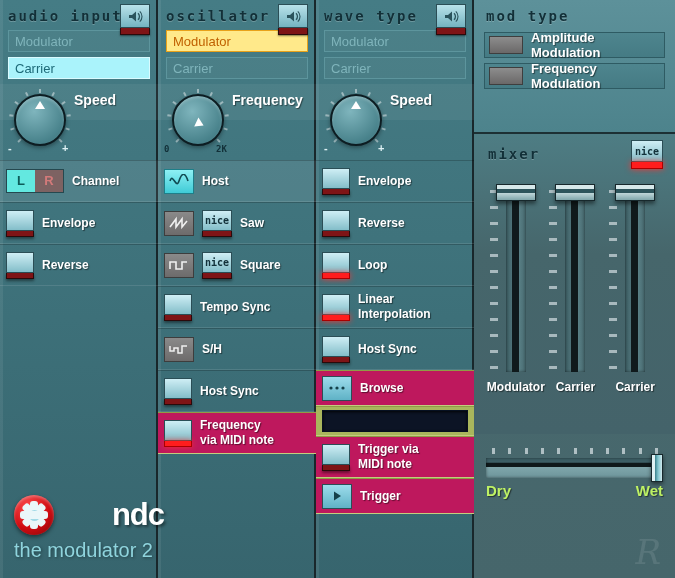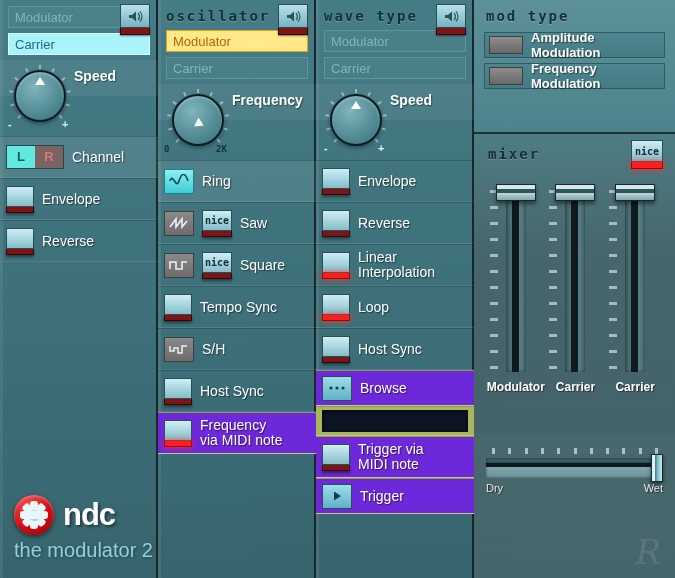--- a/index.html
+++ b/index.html
@@ -118,23 +118,23 @@
   
   .rows{ position:relative; z-index:2; margin-top:4px; }
   .row{
     position:relative; display:flex; align-items:center;
     min-height:42px; padding:4px 6px;
     border-top:1px solid rgba(0,0,0,.20);
     border-bottom:1px solid rgba(255,255,255,.10);
     cursor:pointer;
   }
   .row.lit{ background:rgba(255,255,255,.085); }
-  .row.olive{ background:#6d28d9; border-top-color:#8f9c45; border-bottom-color:#c3ce7d;}
+  .row.olive{ background:#be185d; border-top-color:#8f9c45; border-bottom-color:#c3ce7d;}
   .row .label{
-    font-size:14px; color:#ffffff; font-weight:normal; line-height:15px;
+    font-size:12px; color:#ffffff; font-weight:bold; line-height:15px;
     text-shadow:1px 1px 1px rgba(0,0,0,.5);
     margin-left:8px;
   }
 
   
   .tog{ width:28px; flex:0 0 28px; }
   .tog .pad{
     height:21px;
     background:linear-gradient(180deg,#cfeef5,#83bec9);
     border:1px solid #2b4e56;
@@ -180,21 +180,21 @@
     background:linear-gradient(180deg,#9ddceb,#5fb2c6);
     border:1px solid #2b4e56;
     display:flex;align-items:center;justify-content:center;
   }
   .playpad svg{ display:block; }
 
   
   .logo{
     position:absolute; left:14px; bottom:16px; z-index:3; width:150px;
   }
-  .logo .lin{ display:flex; align-items:center; }
+  .logo .lin{ display:flex; align-items:center;justify-content:space-between; }
   .logo .mark{
     width:40px;height:40px;border-radius:50%;
     background:radial-gradient(circle at 36% 30%, #ff4a4a 0%, #cf0c12 55%, #7e0508 100%);
     box-shadow:0 2px 4px rgba(0,0,0,.5), inset 0 2px 3px rgba(255,255,255,.35);
     position:relative; flex:0 0 40px;
   }
   .logo .mark::before, .logo .mark::after{
     content:""; position:absolute; left:50%; top:50%;
     width:8px;height:28px;margin-left:-4px;margin-top:-14px;
     background:#eaf7f9; border-radius:3px;
@@ -301,36 +301,37 @@
     position:relative; height:20px; margin-top:2px;
     background:linear-gradient(180deg,#3d5f66 0%, #3d5f66 22%, #0f191b 24%, #0f191b 44%, #7fa6ab 46%, #6d949a 100%);
     box-shadow:inset 0 0 3px rgba(0,0,0,.5);
   }
   .dwcap{
     position:absolute; top:-4px; width:12px; height:28px;
     background:linear-gradient(90deg,#dff1f3 0%, #dff1f3 25%, #3a7f8a 30%, #7fc4cd 60%, #cfe8ec 100%);
     border:1px solid #17282c; box-shadow:0 2px 4px rgba(0,0,0,.5);
   }
   .dwlabels{ display:flex; justify-content:space-between; margin-top:4px; }
-  .dwlabels span{ font-size:11px;font-weight:normal;color:#e5e5e5;text-shadow:1px 1px 1px rgba(0,0,0,.5);}
+  .dwlabels span{ font-size:15px;font-weight:bold;color:#bef264;text-shadow:1px 1px 1px rgba(0,0,0,.5);}
 
   .watermark{
     position:absolute; right:14px; bottom:6px; z-index:2;
     font-family:"DejaVu Serif", serif; font-size:34px; font-style:italic;
     color:rgba(255,255,255,.10);
   }
 </style>
 </head>
 <body>
 
 <div id="app">
 
   <div class="panel col-audio">
     <div class="pbg"></div>
 
+    <div class="panel-title">audio input</div>
 
     <div class="spk">
       <div class="face">
         <svg width="15" height="13" viewBox="0 0 15 13">
             <path d="M1 5h3l4-3.5v10L4 8H1z" fill="#2a535c"></path>
             <path d="M10 3.2a4.5 4.5 0 010 6.6" stroke="#2a535c" stroke-width="1.3" fill="none"></path>
             <path d="M11.8 1.4a7 7 0 010 10.2" stroke="#2a535c" stroke-width="1.1" fill="none"></path>
           </svg>
       </div>
       <div class="led"></div>
@@ -453,21 +454,21 @@
       <div class="rng hi">2K</div>
     </div>
 
     <div class="rows">
       <div class="row lit">
         <div class="wicon on">
           <svg width="20" height="14" viewBox="0 0 20 14">
               <path d="M1 7c3-9 6 9 9 0s6-9 9 0" stroke="#0f4a52" stroke-width="1.6" fill="none"></path>
             </svg>
         </div>
-        <div class="label">Ring</div>
+        <div class="label">Host</div>
       </div>
 
       <div class="row">
         <div class="wicon">
           <svg width="20" height="14" viewBox="0 0 20 14">
               <path d="M1 11l6-8v8l6-8v8l5-6" stroke="#f0f0f0" stroke-width="1.6" fill="none"></path>
             </svg>
         </div>
         <div class="tog nice">
           <div class="pad">nice</div>
@@ -587,30 +588,30 @@
           <div class="led"></div>
         </div>
         <div class="label">Reverse</div>
       </div>
 
       <div class="row">
         <div class="tog">
           <div class="pad"></div>
           <div class="led on"></div>
         </div>
+        <div class="label">Loop</div>
+      </div>
+
+      <div class="row">
+        <div class="tog">
+          <div class="pad"></div>
+          <div class="led on"></div>
+        </div>
         <div class="label" style="white-space:pre-line">Linear
 Interpolation</div>
-      </div>
-
-      <div class="row">
-        <div class="tog">
-          <div class="pad"></div>
-          <div class="led on"></div>
-        </div>
-        <div class="label">Loop</div>
       </div>
 
       <div class="row">
         <div class="tog">
           <div class="pad"></div>
           <div class="led"></div>
         </div>
         <div class="label">Host Sync</div>
       </div>
 

